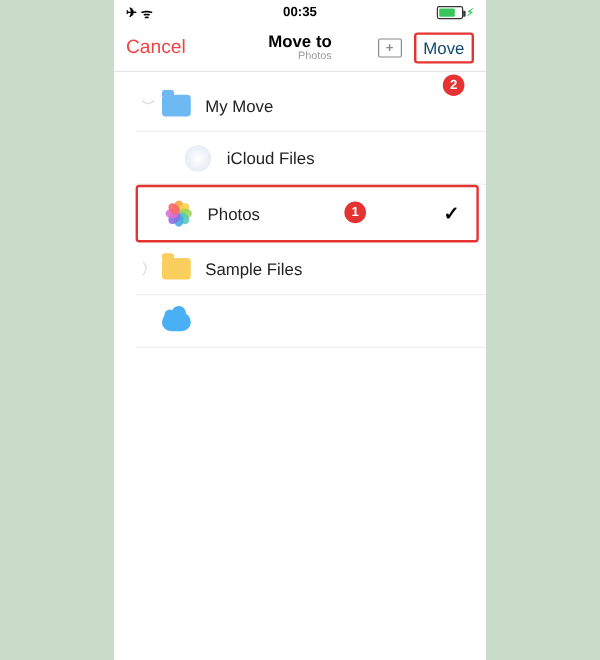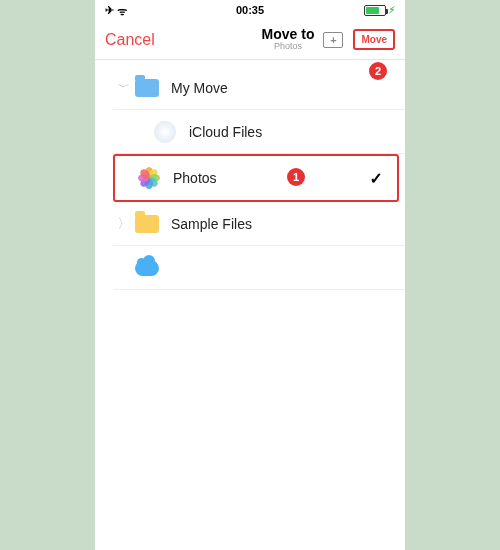--- a/index.html
+++ b/index.html
@@ -2,27 +2,27 @@
 <html><head>
   <meta charset="utf-8">
   <style>
     * { margin: 0; padding: 0; box-sizing: border-box; }
     body { background: #c9dbc9; width: 500px; height: 550px; font-family: -apple-system, "Helvetica Neue", Arial, sans-serif; display: flex; justify-content: center; align-items: flex-start; }
     .phone { width: 310px; height: 550px; background: #fff; position: relative; overflow: hidden; }
     .status-bar { height: 20px; display: flex; justify-content: space-between; align-items: center; padding: 0 10px; font-size: 11px; font-weight: 600; color: #000; }
     .status-left, .status-right { display: flex; align-items: center; gap: 3px; }
     .status-center { position: absolute; left: 50%; transform: translateX(-50%); }
     .nav-bar { height: 40px; display: flex; align-items: center; justify-content: space-between; padding: 0 10px; position: relative; border-bottom: 1px solid #e5e5e5; }
-    .nav-center { position: absolute; left: 50%; transform: translateX(-50%); text-align: center; margin-left: 38px; }
+    .nav-center { position: absolute; left: 50%; transform: translateX(-50%); text-align: right; }
     .nav-title { font-size: 14px; font-weight: 600; color: #000; line-height: 1.1; }
     .nav-subtitle { font-size: 9px; color: #999; line-height: 1.1; }
     .nav-left { font-size: 16px; color: #ef4444; }
     .nav-right { display: flex; align-items: center; gap: 10px; }
     .new-folder-icon { width: 20px; height: 16px; border: 1.3px solid #8a8a8a; border-radius: 2px; position: relative; display: flex; justify-content: center; align-items: center; font-size: 11px; color: #8a8a8a; font-weight: 600; }
-    .move-btn { font-size: 10px; font-weight: 700; color: #ef4444; padding: 3px 6px; }
+    .move-btn { font-size: 14px; font-weight: 400; color: #0c4a6e; padding: 3px 6px; }
     .highlight-red { border: 2.5px solid #e53333; border-radius: 3px; }
     .badge { position: absolute; width: 18px; height: 18px; background: #e53333; border-radius: 50%; color: #fff; font-size: 11px; font-weight: 600; display: flex; justify-content: center; align-items: center; }
     .list { margin-top: 6px; }
     .row { display: flex; align-items: center; height: 44px; border-bottom: 1px solid #eee; margin-left: 18px; padding-right: 14px; }
     .row-indent0 { padding-left: 2px; }
     .row-indent1 { padding-left: 38px; }
     .chevron-wrap { width: 18px; display: flex; justify-content: center; color: #c0c0c0; font-size: 12px; }
     .icon-slot { width: 28px; height: 28px; display: flex; justify-content: center; align-items: center; margin-right: 10px; }
     .label { font-size: 14px; color: #222; flex: 1; }
     .check { font-size: 16px; color: #000; font-weight: 700; }

